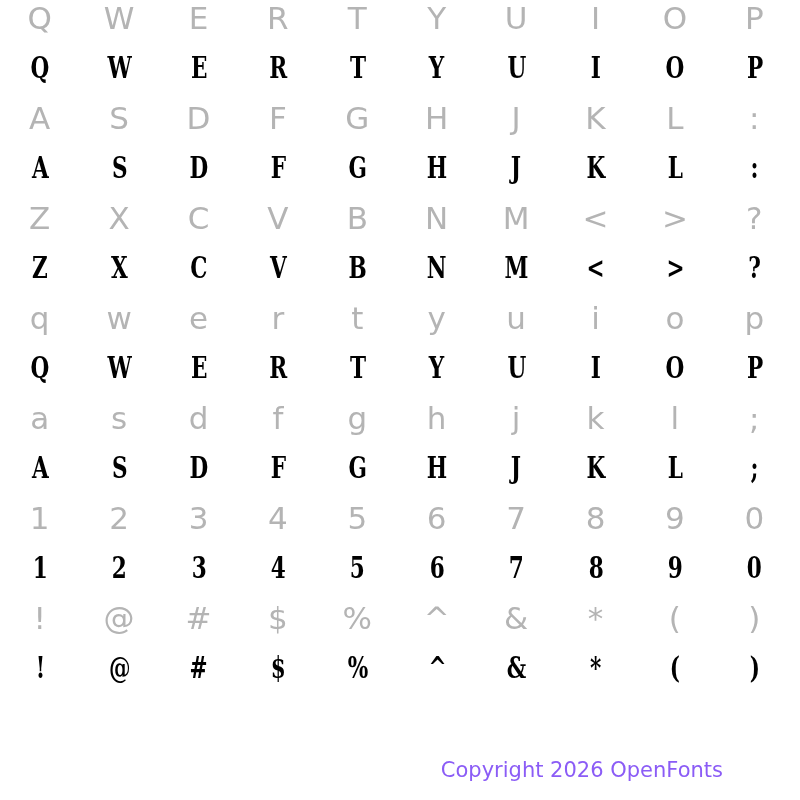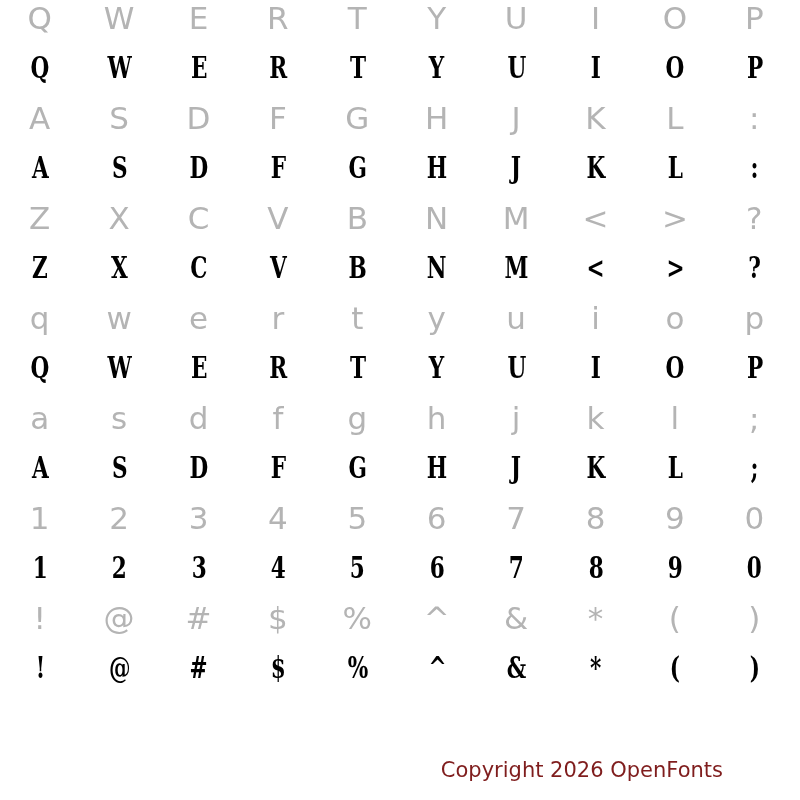--- a/index.html
+++ b/index.html
@@ -44,21 +44,21 @@
     font-weight: bold;
     text-transform: uppercase;
     transform: translateY(-7px) scaleX(0.72);
     letter-spacing: -1px;
   }
   .copyright {
     position: absolute;
     top: 758px;
     right: 77px;
     font-size: 21px;
-    color: #7f1d1d;
+    color: #8b5cf6;
     font-family: "DejaVu Sans", sans-serif;
     white-space: nowrap;
   }
 </style>
 </head>
 <body>
 
 <main class="specimen" id="character-grid">
     <div class="glyph-row reference-row">
       <span class="cell">Q</span>

